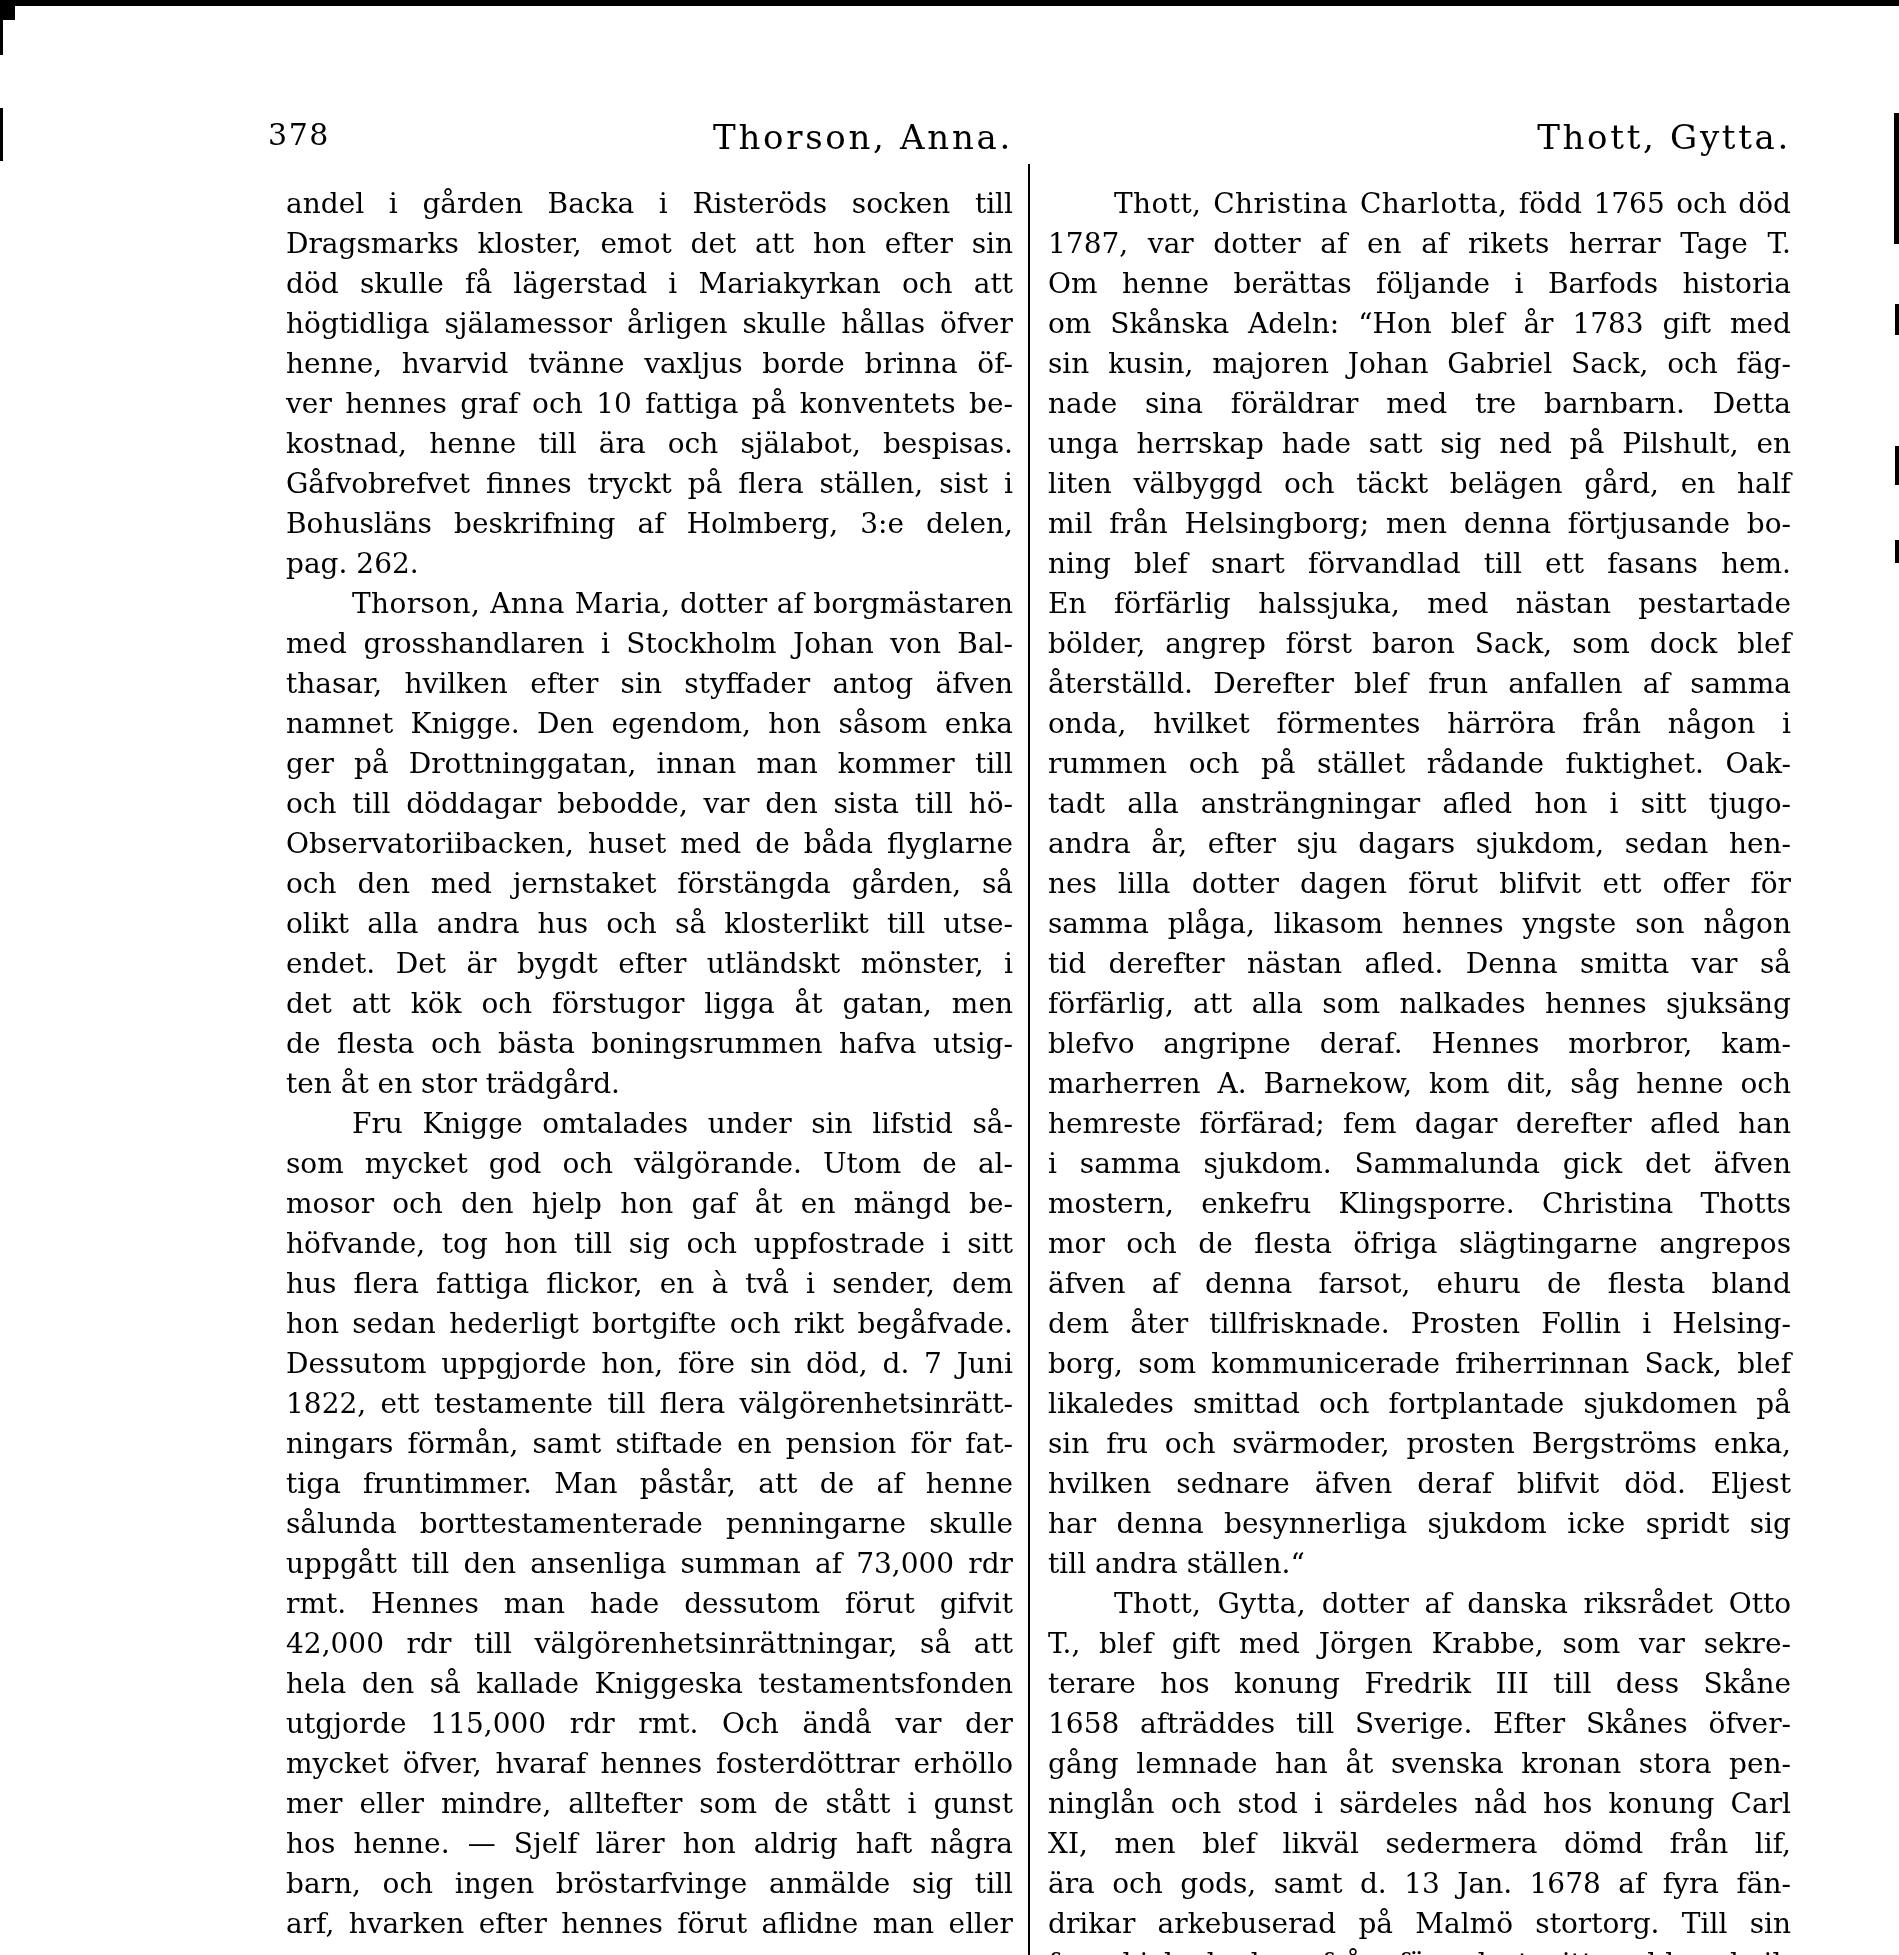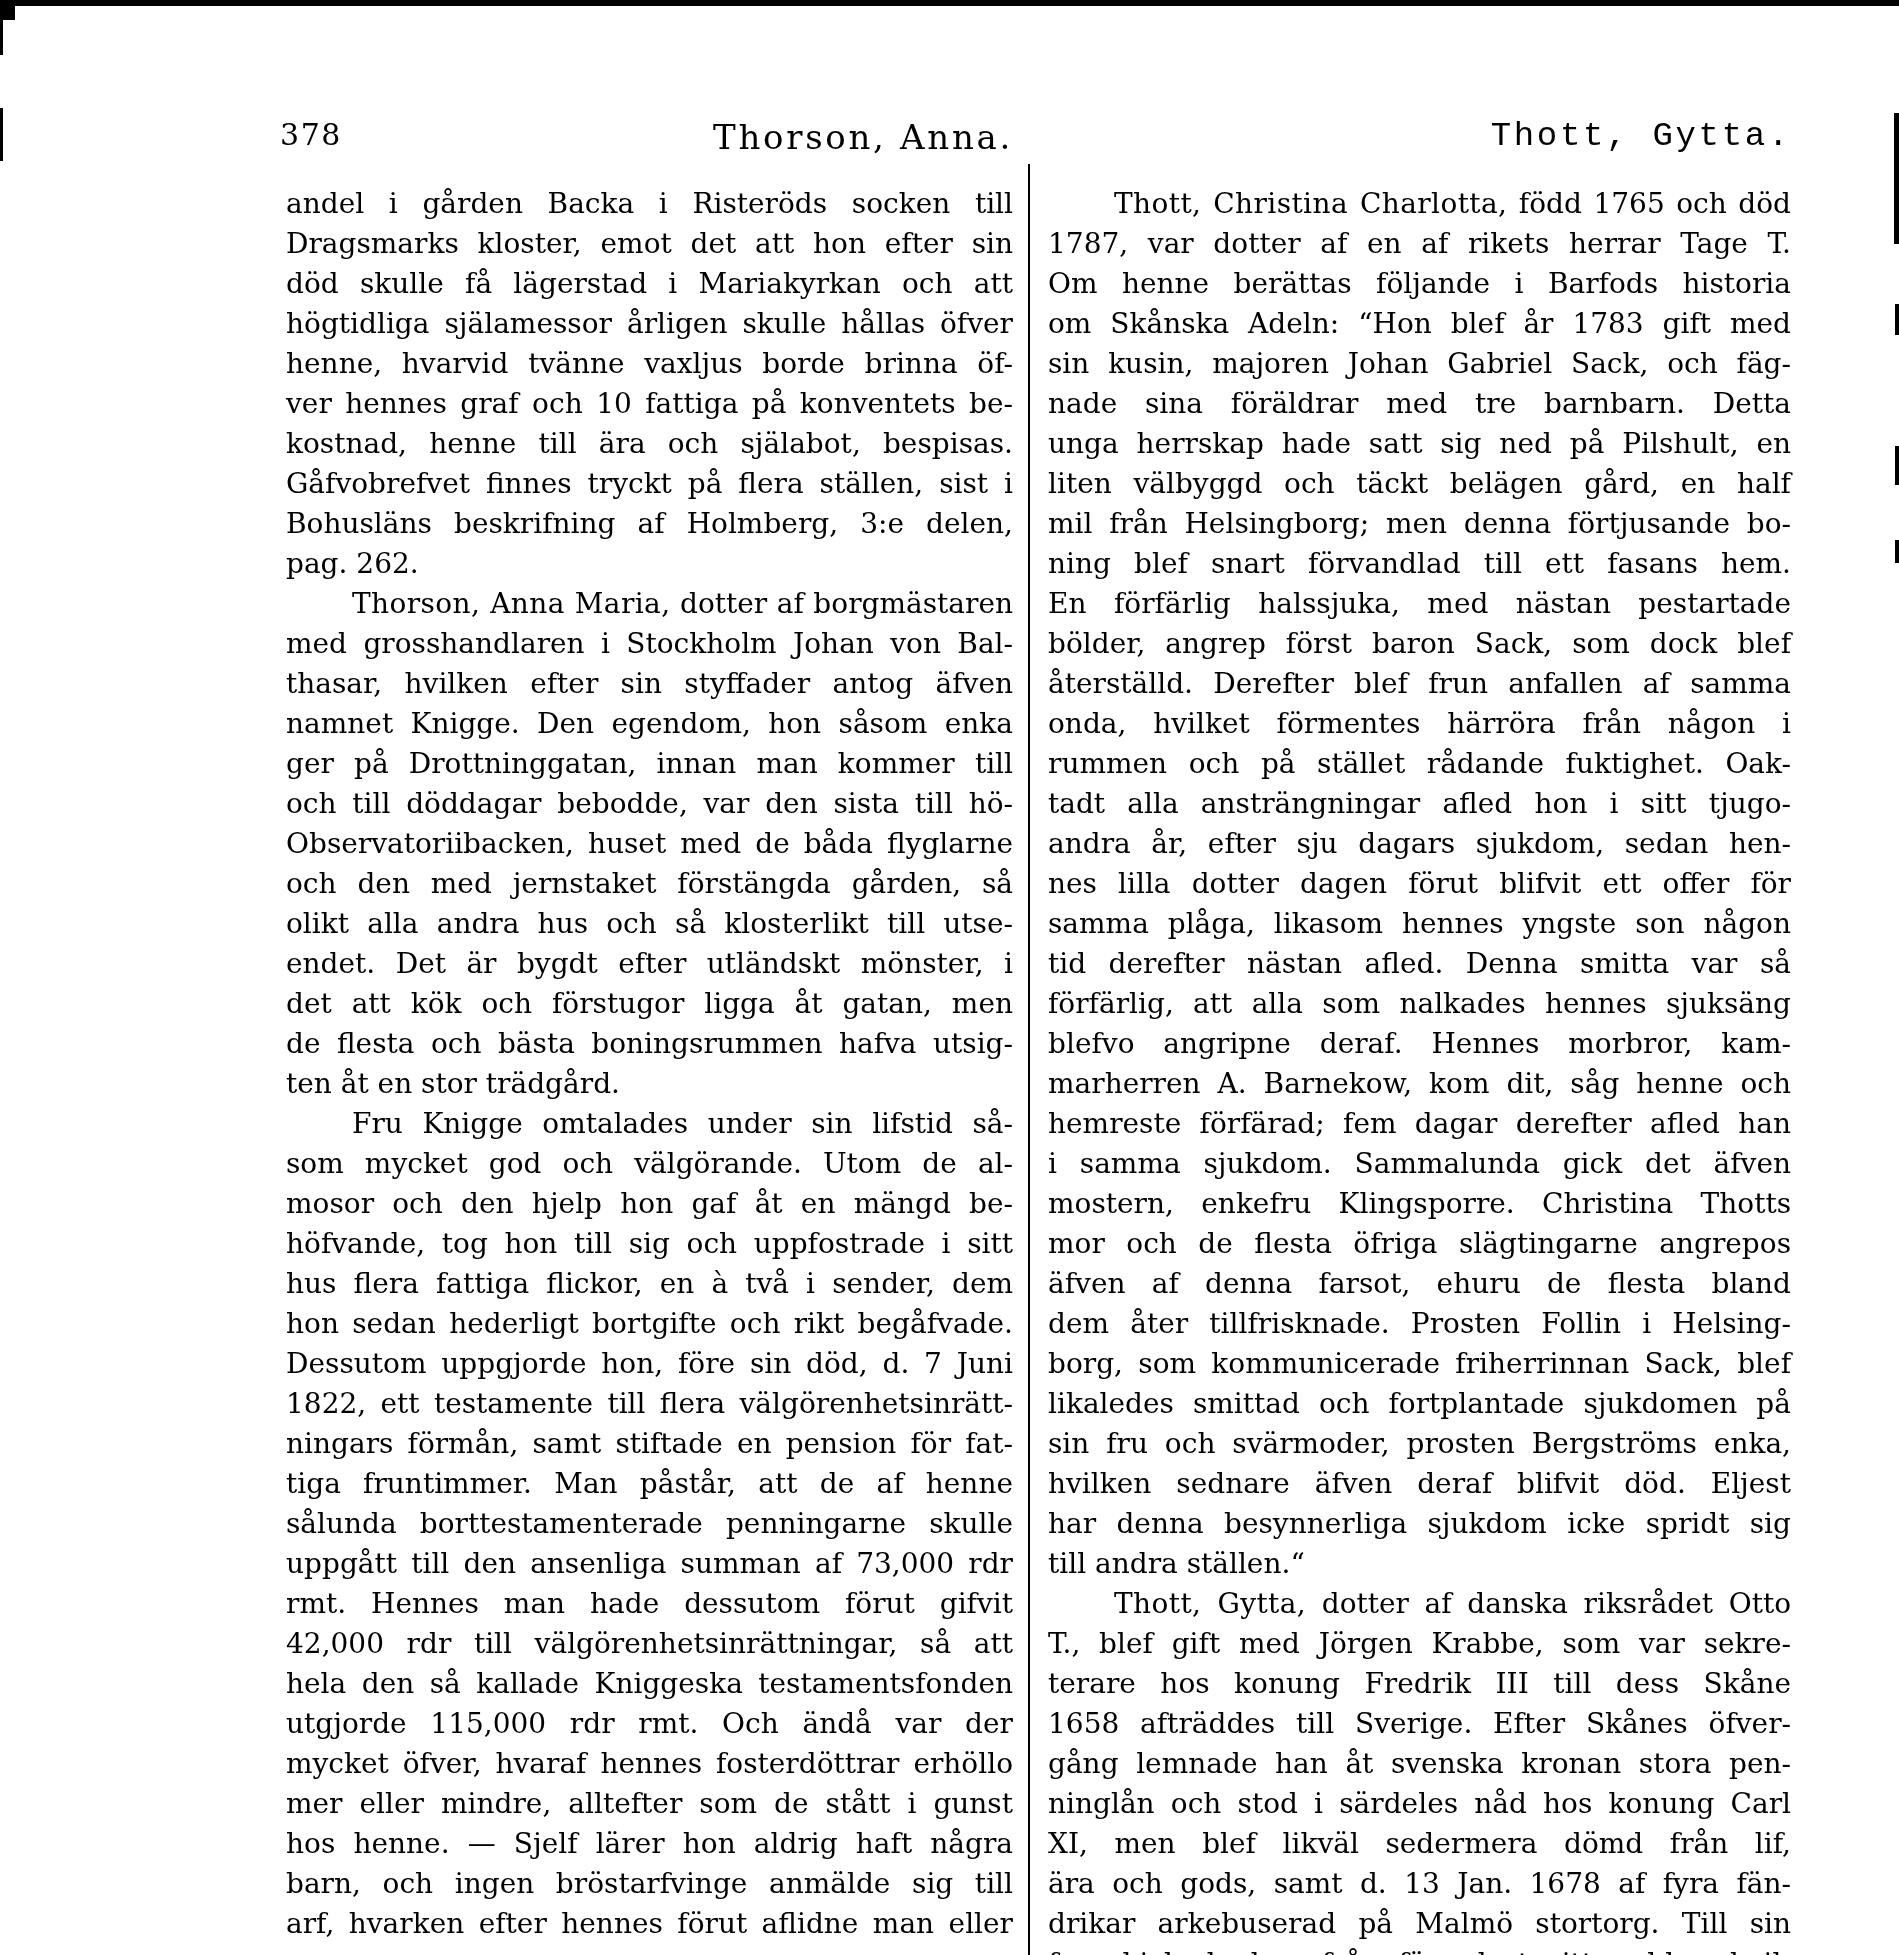--- a/index.html
+++ b/index.html
@@ -25,33 +25,33 @@
 
   .divider {
     position:absolute;
     left:1028px; top:164px;
     width:2px; height:1947px;
     background:#000;
   }
 
   .pagenum {
     position:absolute;
-    left:280px; top:117px;
+    left:268px; top:117px;
     font-size:30px;
     letter-spacing:1.6px;
   }
   .colhead {
     position:absolute;
     top:117px;
     font-size:34px;
     letter-spacing:2.7px;
     text-align:right;
   }
   .colhead-left  { left:286px;  width:727px; }
-  .colhead-right { left:1048px; width:743px;font-family:Liberation Mono, monospace; }
+  .colhead-right { left:1048px; width:743px; }
 
   .column {
     position:absolute;
     top:184px;
     font-size:28px;
     line-height:40px;
   }
   .col-left  { left:286px;  width:727px; }
   .col-right { left:1048px; width:743px; }
 

